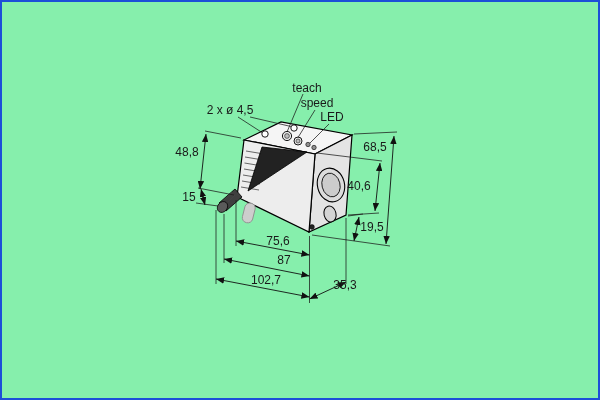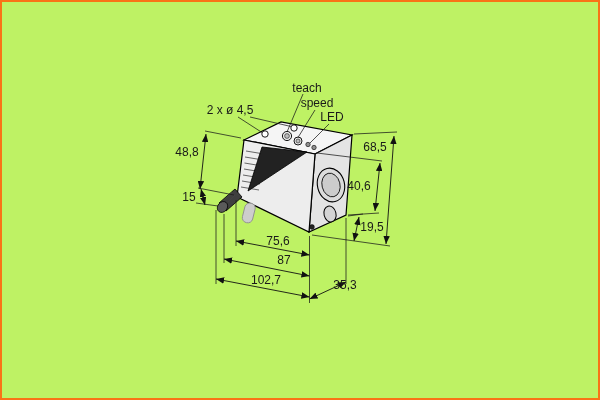--- a/index.html
+++ b/index.html
@@ -1,18 +1,18 @@
 <!DOCTYPE html>
 <html><head>
 <meta charset="utf-8">
 <style>
   html,body{margin:0;padding:0;background:#ffffff;}
   .stage{
     width:600px;height:400px;box-sizing:border-box;
-    border:2px solid #f97316;background:#bef264;
+    border:2px solid #1d4ed8;background:#86efac;
     font-family:"Liberation Sans",sans-serif;
     position:relative;overflow:hidden;
   }
   svg{display:block;}
   .face-top{fill:#f5f5f5;stroke:#000;stroke-width:1.2;}
   .face-wide{fill:#ededed;stroke:#000;stroke-width:1.2;}
   .face-lens{fill:#e4e4e4;stroke:#000;stroke-width:1.2;}
   .thin{stroke:#1a1a1a;stroke-width:0.75;fill:none;}
   .dim{stroke:#111;stroke-width:0.9;fill:none;}
   .stripe{stroke:#444;stroke-width:0.8;}

